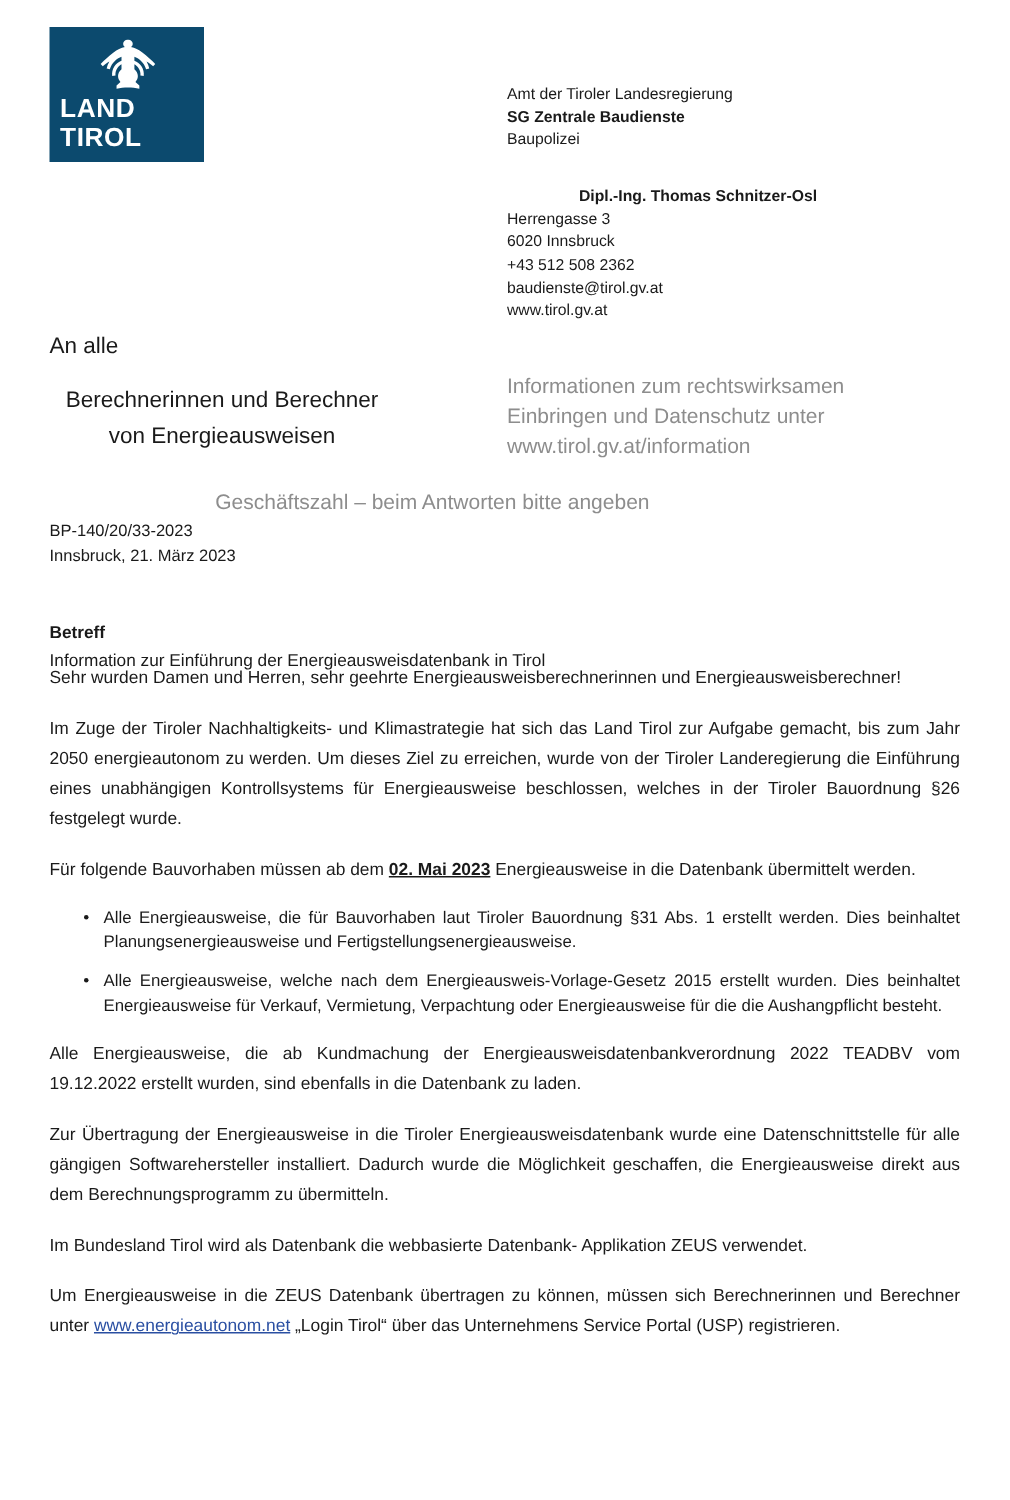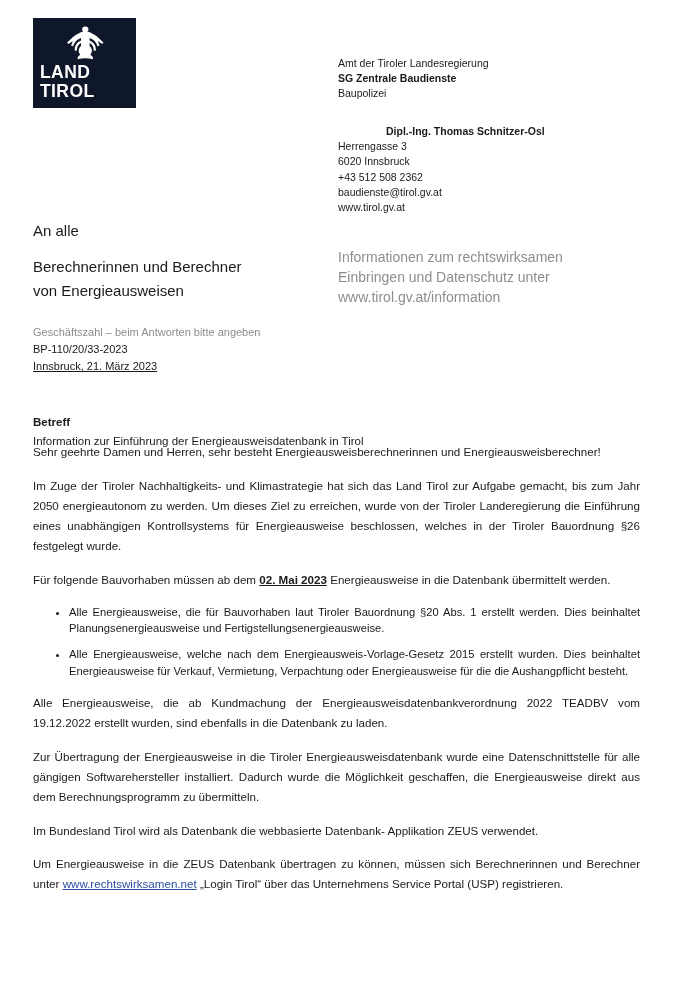--- a/index.html
+++ b/index.html
@@ -22,21 +22,21 @@
     padding: 0;
   }
 
   
   .logo {
     position: absolute;
     left: 33px;
     top: 18px;
     width: 103px;
     height: 90px;
-    background: #0f172a;
+    background: #0c4a6e;
     color: #ffffff;
   }
   .logo-eagle {
     position: absolute;
     left: 50%;
     top: 6px;
     transform: translateX(-50%);
     width: 42px;
     height: 40px;
   }
@@ -85,43 +85,43 @@
   
   .recipient {
     position: absolute;
     left: 33px;
     top: 219px;
     font-size: 15px;
     line-height: 1.55;
     color: #1a1a1a;
     width: 230px;
   }
-  .recipient .line2 { margin-top: 13px; }
+  .recipient .line2 { margin-top: 13px; text-align: center; }
 
   
   .refblock {
     position: absolute;
     left: 33px;
     top: 325px;
     width: 400px;
   }
   .ref-label {
-    font-size: 11px;
+    font-size: 14px;
     color: #8d8d8d;
     line-height: 1.4;
+    text-align: right;
   }
   .ref-number {
     font-size: 11px;
     line-height: 1.55;
     margin-top: 1px;
   }
   .ref-place {
     font-size: 11px;
     line-height: 1.55;
-    text-decoration: underline;
   }
 
   
   .subject {
     position: absolute;
     left: 33px;
     top: 382px;
     width: 610px;
   }
   .subject-label {
@@ -198,36 +198,36 @@
 
   <div class="legal-note">Informationen zum rechtswirksamen Einbringen und Datenschutz unter www.tirol.gv.at/information</div>
 
   <div class="recipient">
     <div>An alle</div>
     <div class="line2">Berechnerinnen und Berechner von Energieausweisen</div>
   </div>
 
   <div class="refblock">
     <div class="ref-label">Geschäftszahl – beim Antworten bitte angeben</div>
-    <div class="ref-number">BP-110/20/33-2023</div>
+    <div class="ref-number">BP-140/20/33-2023</div>
     <div class="ref-place">Innsbruck, 21. März 2023</div>
   </div>
 
   <div class="subject">
     <div class="subject-label">Betreff</div>
     <div class="subject-text">Information zur Einführung der Energieausweisdatenbank in Tirol</div>
   </div>
 
   <div class="body">
-    <p>Sehr geehrte Damen und Herren, sehr besteht Energieausweisberechnerinnen und Energieausweisberechner!</p>
+    <p>Sehr wurden Damen und Herren, sehr geehrte Energieausweisberechnerinnen und Energieausweisberechner!</p>
     <p>Im Zuge der Tiroler Nachhaltigkeits- und Klimastrategie hat sich das Land Tirol zur Aufgabe gemacht, bis zum Jahr 2050 energieautonom zu werden. Um dieses Ziel zu erreichen, wurde von der Tiroler Landeregierung die Einführung eines unabhängigen Kontrollsystems für Energieausweise beschlossen, welches in der Tiroler Bauordnung §26 festgelegt wurde.</p>
     <p><span>Für folgende Bauvorhaben müssen ab dem </span><span class="u">02. Mai 2023</span><span> Energieausweise in die Datenbank übermittelt werden.</span></p>
     <ul class="ul-wrap">
-      <li>Alle Energieausweise, die für Bauvorhaben laut Tiroler Bauordnung §20 Abs. 1 erstellt werden. Dies beinhaltet Planungsenergieausweise und Fertigstellungsenergieausweise.</li>
+      <li>Alle Energieausweise, die für Bauvorhaben laut Tiroler Bauordnung §31 Abs. 1 erstellt werden. Dies beinhaltet Planungsenergieausweise und Fertigstellungsenergieausweise.</li>
       <li>Alle Energieausweise, welche nach dem Energieausweis-Vorlage-Gesetz 2015 erstellt wurden. Dies beinhaltet Energieausweise für Verkauf, Vermietung, Verpachtung oder Energieausweise für die die Aushangpflicht besteht.</li>
     </ul>
     <p>Alle Energieausweise, die ab Kundmachung der Energieausweisdatenbankverordnung 2022 TEADBV vom 19.12.2022 erstellt wurden, sind ebenfalls in die Datenbank zu laden.</p>
     <p>Zur Übertragung der Energieausweise in die Tiroler Energieausweisdatenbank wurde eine Datenschnittstelle für alle gängigen Softwarehersteller installiert. Dadurch wurde die Möglichkeit geschaffen, die Energieausweise direkt aus dem Berechnungsprogramm zu übermitteln.</p>
     <p>Im Bundesland Tirol wird als Datenbank die webbasierte Datenbank- Applikation ZEUS verwendet.</p>
-    <p><span>Um Energieausweise in die ZEUS Datenbank übertragen zu können, müssen sich Berechnerinnen und Berechner unter </span><a class="link" href="#">www.rechtswirksamen.net</a><span>  „Login Tirol“ über das Unternehmens Service Portal (USP) registrieren.</span></p>
+    <p><span>Um Energieausweise in die ZEUS Datenbank übertragen zu können, müssen sich Berechnerinnen und Berechner unter </span><a class="link" href="#">www.energieautonom.net</a><span>  „Login Tirol“ über das Unternehmens Service Portal (USP) registrieren.</span></p>
   </div>
 
 </div>
 
 </body></html>

